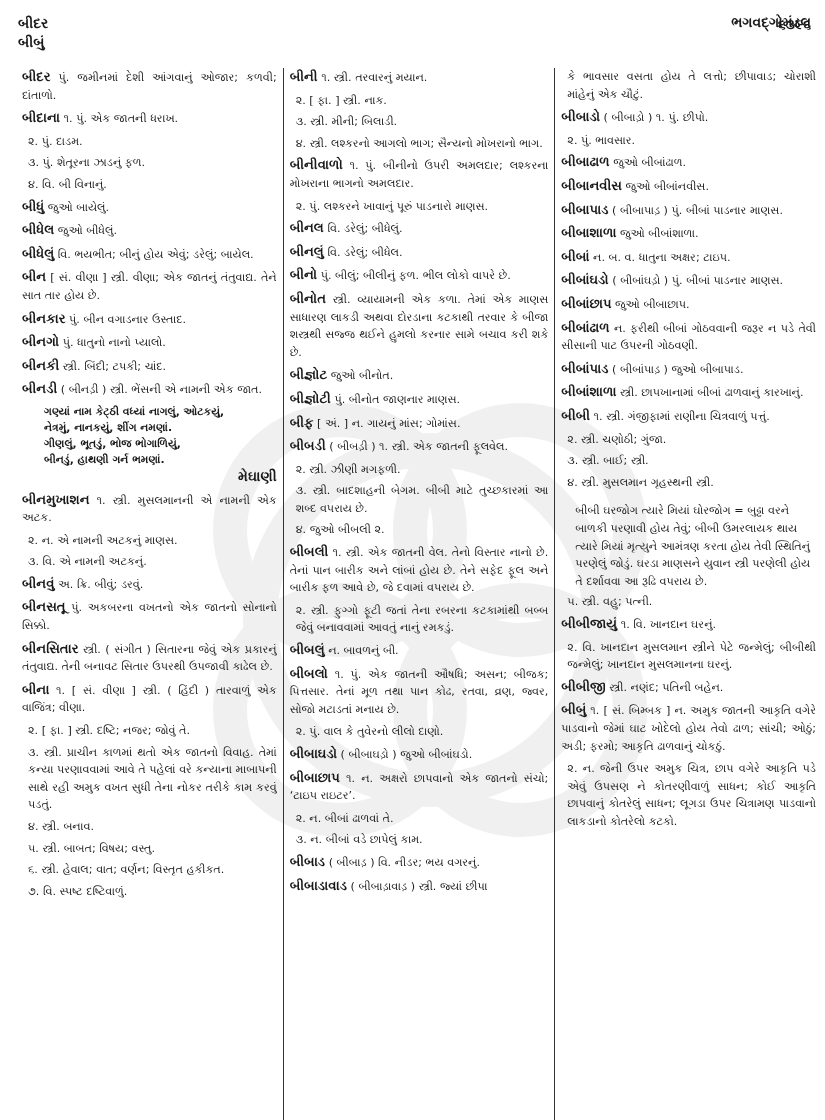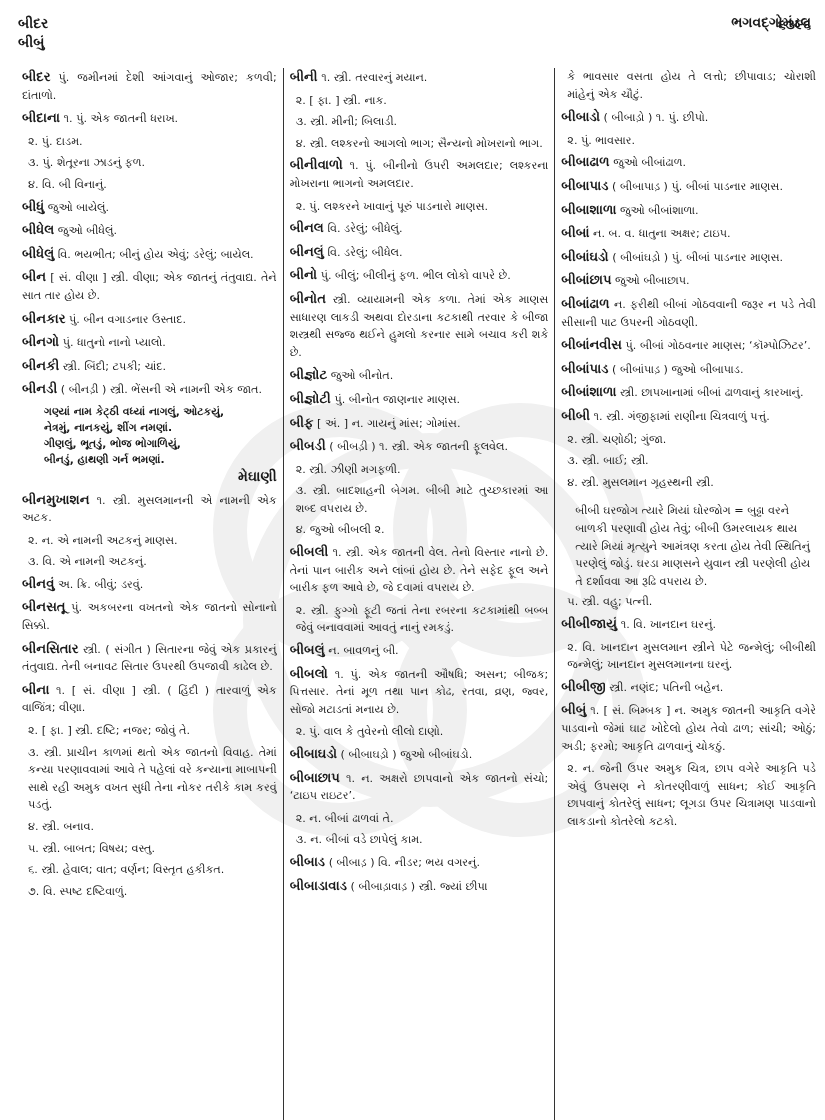--- a/index.html
+++ b/index.html
@@ -122,27 +122,27 @@
       <p class="sense">૨. ન. બીબાં ઢાળવાં તે.</p>
       <p class="sense">૩. ન. બીબાં વડે છાપેલું કામ.</p>
       <p class="entry"><span class="hw">બીબાડ</span><span> ( બીબાડ઼ ) વિ. નીડર; ભય વગરનું.</span></p>
       <p class="entry"><span class="hw">બીબાડાવાડ</span><span> ( બીબાડ઼ાવાડ઼ ) સ્ત્રી. જ્યાં છીપા</span></p>
     </section>
   <section class="col col-right" id="col-right">
       <p class="entry cont">કે ભાવસાર વસતા હોય તે લત્તો; છીપાવાડ; ચોરાશી માંહેનું એક ચૌટું.</p>
       <p class="entry"><span class="hw">બીબાડો</span><span> ( બીબાડ઼ો ) ૧. પું. છીપો.</span></p>
       <p class="sense">૨. પું. ભાવસાર.</p>
       <p class="entry"><span class="hw">બીબાઢાળ</span><span> જુઓ બીબાંઢાળ.</span></p>
+      <p class="entry"><span class="hw">બીબાનવીસ</span><span> જુઓ બીબાંનવીસ.</span></p>
       <p class="entry"><span class="hw">બીબાપાડ</span><span> ( બીબાપાડ઼ ) પું. બીબાં પાડનાર માણસ.</span></p>
       <p class="entry"><span class="hw">બીબાશાળા</span><span> જુઓ બીબાંશાળા.</span></p>
       <p class="entry"><span class="hw">બીબાં</span><span> ન. બ. વ. ધાતુના અક્ષર; ટાઇપ.</span></p>
       <p class="entry"><span class="hw">બીબાંઘડો</span><span> ( બીબાંઘડ઼ો ) પું. બીબાં પાડનાર માણસ.</span></p>
       <p class="entry"><span class="hw">બીબાંછાપ</span><span> જુઓ બીબાછાપ.</span></p>
       <p class="entry"><span class="hw">બીબાંઢાળ</span><span> ન. ફરીથી બીબાં ગોઠવવાની જરૂર ન પડે તેવી સીસાની પાટ ઉપરની ગોઠવણી.</span></p>
-      <p class="entry"><span class="hw">બીબાંનવીસ</span><span> પું. બીબાં ગોઠવનાર માણસ; ‘કૉમ્પોઝિટર’.</span></p>
       <p class="entry"><span class="hw">બીબાંપાડ</span><span> ( બીબાંપાડ઼ ) જુઓ બીબાપાડ.</span></p>
       <p class="entry"><span class="hw">બીબાંશાળા</span><span> સ્ત્રી. છાપખાનામાં બીબાં ઢાળવાનું કારખાનું.</span></p>
       <p class="entry"><span class="hw">બીબી</span><span> ૧. સ્ત્રી. ગંજીફામાં રાણીના ચિત્રવાળું પત્તું.</span></p>
       <p class="sense">૨. સ્ત્રી. ચણોઠી; ગુંજા.</p>
       <p class="sense">૩. સ્ત્રી. બાઈ; સ્ત્રી.</p>
       <p class="sense">૪. સ્ત્રી. મુસલમાન ગૃહસ્થની સ્ત્રી.</p>
       <p class="example">બીબી ઘરજોગ ત્યારે મિયાં ઘોરજોગ = બુઢ્ઢા વરને બાળકી પરણાવી હોય તેવું; બીબી ઉમરલાયક થાય ત્યારે મિયાં મૃત્યુને આમંત્રણ કરતા હોય તેવી સ્થિતિનું પરણેલું જોડું. ઘરડા માણસને યુવાન સ્ત્રી પરણેલી હોય તે દર્શાવવા આ રૂઢિ વપરાય છે.</p>
       <p class="sense">૫. સ્ત્રી. વહુ; પત્ની.</p>
       <p class="entry"><span class="hw">બીબીજાયું</span><span> ૧. વિ. ખાનદાન ઘરનું.</span></p>
       <p class="sense">૨. વિ. ખાનદાન મુસલમાન સ્ત્રીને પેટે જન્મેલું; બીબીથી જન્મેલું; ખાનદાન મુસલમાનના ઘરનું.</p>

